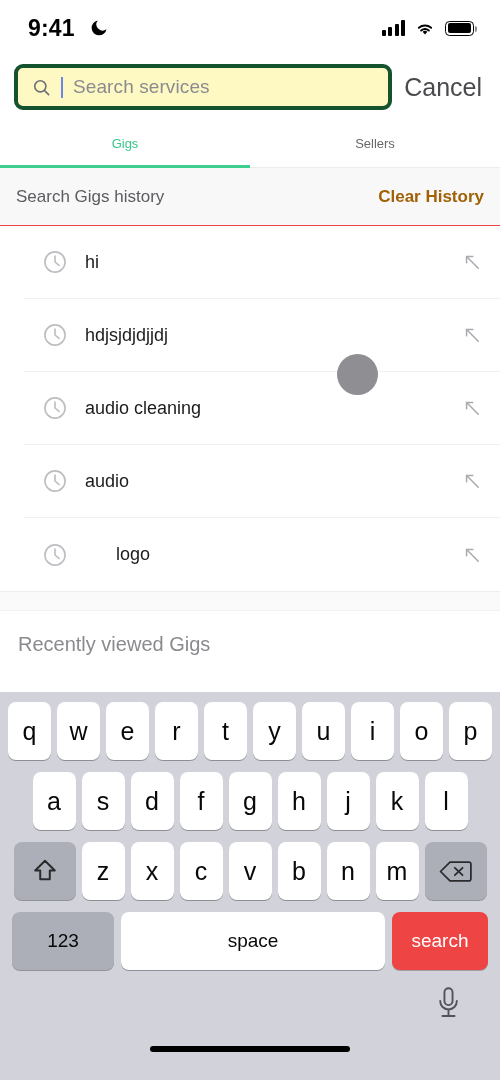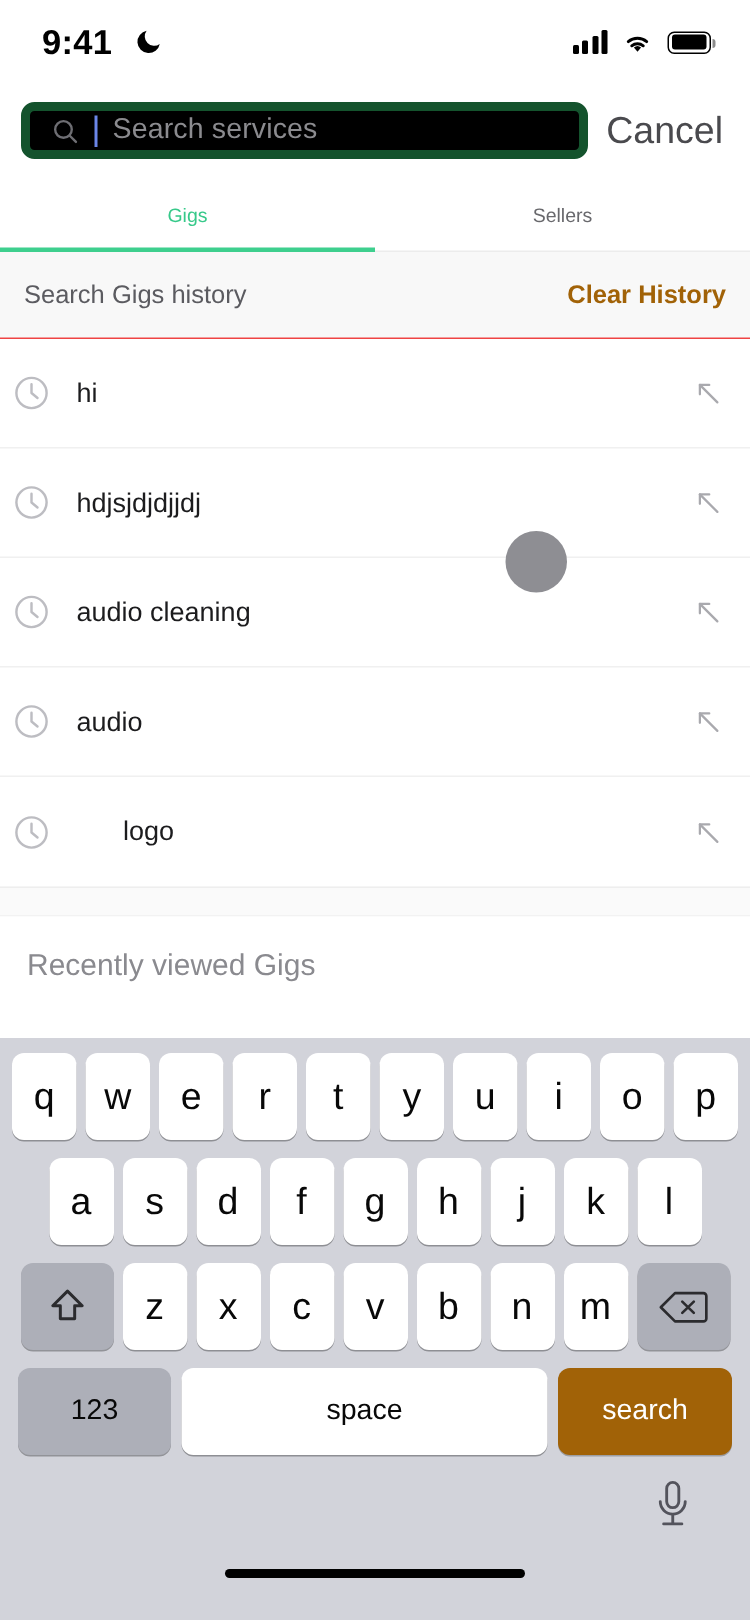--- a/index.html
+++ b/index.html
@@ -28,21 +28,21 @@
   .signal i:nth-child(3){height:12px}
   .signal i:nth-child(4){height:16px}
   .wifi-icon { width:22px; height:17px; }
   .battery { width:29px; height:15px; border:1.8px solid #000; border-radius:4.5px; position:relative; padding:1.7px; }
   .battery::after { content:""; position:absolute; right:-4px; top:4.2px; width:2.4px; height:6px; background:#000; border-radius:0 2px 2px 0; opacity:.45; }
   .battery i { display:block; width:100%; height:100%; background:#000; border-radius:2px; }
 
   
   .searchrow { display:flex; align-items:center; padding:0 14px 0 14px; height:62px; gap:12px; }
   .searchfield {
-    flex:1; height:38px; background:#000000; border:6px solid #14532d;
+    flex:1; height:46px; background:#fef9c3; border:4px solid #14532d;
     border-radius:9px; display:flex; align-items:center; padding:0 14px; gap:10px;
   }
   .search-icon { width:19px; height:19px; flex:none; }
   .caret { width:2px; height:21px; background:#6b86e8; flex:none; }
   .placeholder { font-size:19px; color:#8b8b8f; letter-spacing:.1px; }
   .cancel-btn {
     font-size:25px; color:#4a4a4e; padding:0 4px 0 0; white-space:nowrap;
     background:none; border:none; font-family:inherit; cursor:pointer;
   }
 
@@ -60,22 +60,22 @@
     justify-content:space-between; padding:0 16px;
     border-bottom:1px solid #ef4444;
   }
   .hist-title { font-size:17px; color:#5b5b60; }
   .clear-btn { font-size:17px; color:#a16207; font-weight:600;
                background:none; border:none; font-family:inherit; cursor:pointer; }
 
   
   .hist-list { background:#fff; }
   .hist-row {
-    height:73px; display:flex; align-items:center; padding:0 18px 0 8px;
-    gap:17px; border-bottom:1px solid #f0f0f0; position:relative; cursor:pointer;
+    height:73px; display:flex; align-items:center; padding:0 18px 0 18px;
+    gap:17px; border-bottom:1px solid #f0f0f0; position:relative; cursor:pointer;margin-left:24px;
   }
   .hist-row:last-child { border-bottom:none;gap:48px; }
   .clock-icon { width:26px; height:26px; flex:none; }
   .hist-label { flex:1; font-size:18px; color:#1c1c1e; }
   .arrow-icon { width:20px; height:20px; flex:none; }
 
   .list-sep { height:20px; background:#fafafa; border-top:1px solid #eeeeee; border-bottom:1px solid #f2f2f2; }
 
   
   .recent-section { padding:22px 18px 0 18px; background:#fff; }
@@ -100,21 +100,21 @@
     display:flex; align-items:center; justify-content:center;
     font-size:25px; color:#080808; box-shadow:0 1px 0 rgba(0,0,0,.32);
     cursor:pointer; font-family:inherit;
   }
   .kb-row.r2 .key { width:43px; }
   .key.fn { background:#adafb8; box-shadow:0 1px 0 rgba(0,0,0,.3); }
   .key.shift, .key.backspace { width:62px; }
   .kb-row.r4 { gap:7px; padding:0 12px; margin-bottom:0; }
   .key.num { width:102px; font-size:19px; }
   .key.space { flex:1; font-size:19px; }
-  .key.go { width:116px; background:#a16207; color:#fff; font-size:19px; box-shadow:0 1px 0 rgba(0,0,0,.25); }
+  .key.go { width:96px; background:#ef4444; color:#fff; font-size:19px; box-shadow:0 1px 0 rgba(0,0,0,.25); }
   .shift-ico { width:30px; height:28px; }
   .del-ico { width:33px; height:25px; }
   .kb-bottom { height:96px; position:relative; }
   .mic-icon { position:absolute; right:38px; top:16px; width:27px; height:36px; cursor:pointer; }
   .home-indicator {
     position:absolute; bottom:14px; left:50%; transform:translateX(-50%);
     width:200px; height:6px; background:#000; border-radius:3px;
   }
 </style>
 </head>

